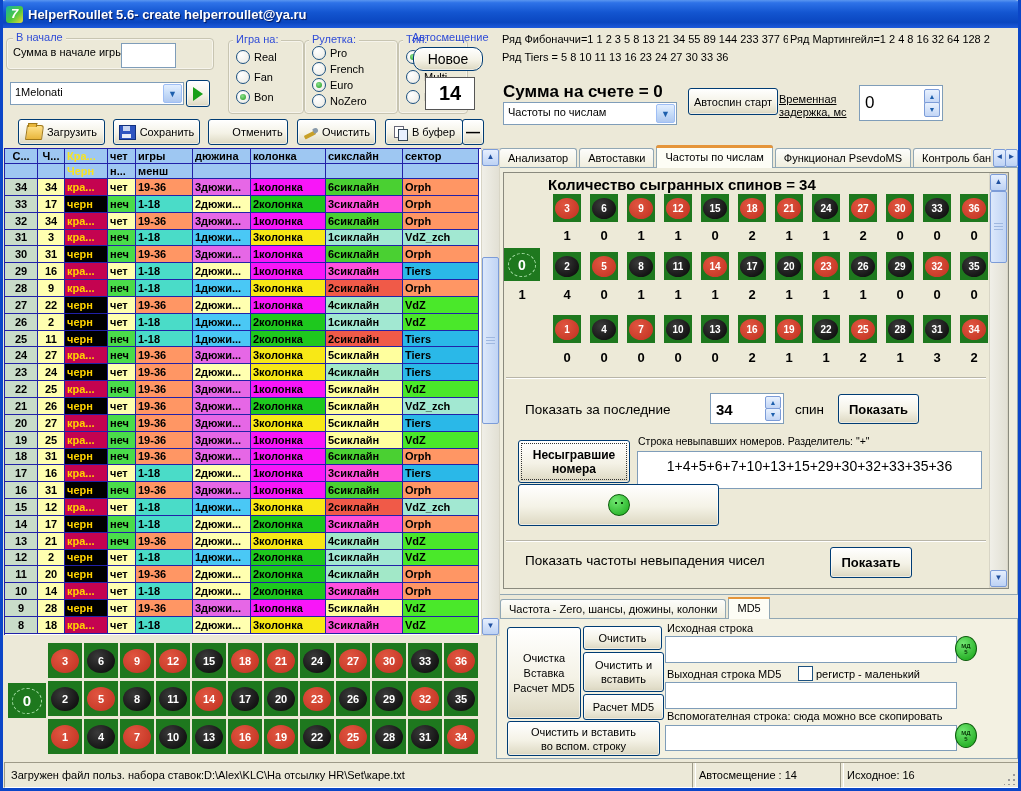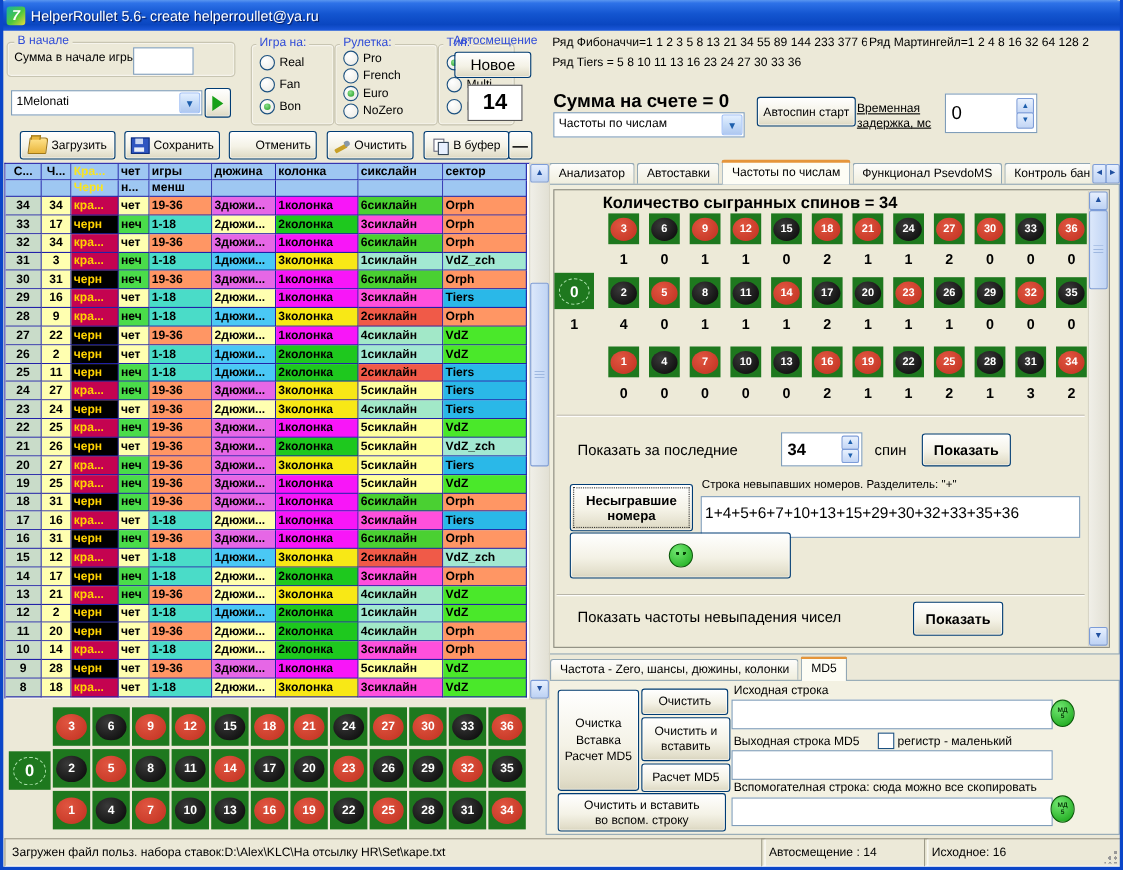--- a/index.html
+++ b/index.html
@@ -7,21 +7,21 @@
        font-family:"Liberation Sans",sans-serif;background:#ECE9D8;font-size:11px;color:#000;}
   .abs{position:absolute;}
   
   .win-frame{position:absolute;inset:0;border:3px solid #0B46C8;border-top:none;pointer-events:none;z-index:60;}
   .titlebar{position:absolute;left:0;top:0;width:1021px;height:28px;z-index:55;
     background:linear-gradient(180deg,#5A96F0 0%,#2E72E8 10%,#1355D0 45%,#0A46C0 80%,#1E5ADC 100%);
     border-radius:6px 6px 0 0;display:flex;align-items:center;}
   .app-icon{width:17px;height:17px;margin:0 5px 0 6px;border-radius:3px;
     background:linear-gradient(135deg,#17B2A4 0%,#4FC83C 55%,#EDDC3A 100%);
     color:#fff;font-weight:bold;font-style:italic;font-size:13px;line-height:16px;text-align:center;}
-  .title-text{color:#fff;font-size:13px;font-weight:normal;text-shadow:1px 1px 1px rgba(0,0,40,.7);}
+  .title-text{color:#fff;font-size:13px;font-weight:bold;text-shadow:1px 1px 1px rgba(0,0,40,.7);}
   .cap-btn{position:absolute;top:4px;width:22px;height:21px;border:1px solid #fff;border-radius:3px;
     display:flex;align-items:center;justify-content:center;color:#fff;font-weight:bold;
     background:linear-gradient(180deg,#8BB4F4 0%,#3C74E0 45%,#2C62CC 100%);}
   .cap-close{background:linear-gradient(180deg,#F0A090 0%,#DE5840 45%,#C03020 100%);width:25px;}
   .glyph-min{width:8px;height:3px;background:#fff;margin-top:9px;}
   .glyph-max{width:9px;height:8px;border:1px solid #fff;border-top:3px solid #fff;}
   
   .btn{position:absolute;display:flex;align-items:center;justify-content:center;gap:4px;
     border:1px solid #003C74;border-radius:3px;font-size:11px;
     background:linear-gradient(180deg,#FFFFFF 0%,#F4F2E6 55%,#E2DECA 90%,#D8D4BE 100%);
@@ -206,21 +206,21 @@
       <span class="radio"></span>
       <span class="rlabel">Multi</span>
     </div>
     <div class="ritem">
       <span class="radio"></span>
       <span class="rlabel">Live</span>
     </div>
   </div>
 
 <div class="lbl" style="left:412px;top:31px;color:#2F4BD7;">Автосмещение</div>
-<div class="btn" style="left:413px;top:47px;width:68px;height:22px;font-size:14px;">Новое</div>
+<div class="btn" style="left:413px;top:47px;width:68px;height:22px;font-size:14px;border-radius:10px;">Новое</div>
 <div class="abs" style="left:425px;top:77px;width:48px;height:31px;background:#fff;border:1px solid #555;
      display:flex;align-items:center;justify-content:center;font-size:20px;font-weight:bold;">14</div>
 
 <div id="toolbar">
     <div class="btn tbtn tb0"><span class="ticon i-open-folder"></span><span>Загрузить</span></div>
     <div class="btn tbtn tb1"><span class="ticon i-floppy"></span><span>Сохранить</span></div>
     <div class="btn tbtn tb2"><span class="ticon i-undo"></span><span>Отменить</span></div>
     <div class="btn tbtn tb3"><span class="ticon i-brush"></span><span>Очистить</span></div>
     <div class="btn tbtn tb4"><span class="ticon i-copy"></span><span>В буфер</span></div>
     <div class="btn tbtn tb5"><span>—</span></div>
@@ -431,21 +431,21 @@
   <span class="sval" style="font-size:15px;">34</span>
   <span class="sbtn" style="top:2px;height:11px;">▲</span>
   <span class="sbtn" style="bottom:2px;height:11px;">▼</span>
 </div>
 <div class="lbl" style="left:795px;top:402px;font-size:13.5px;">спин</div>
 <div class="btn" style="left:838px;top:394px;width:79px;height:28px;font-weight:bold;font-size:13px;">Показать</div>
 
 <div class="btn" style="left:518px;top:440px;width:110px;height:41px;font-weight:bold;font-size:12px;outline:1px dotted #333;outline-offset:-4px;">Несыгравшие
 номера</div>
 <div class="lbl" style="left:638px;top:435px;font-size:10.5px;">Строка невыпавших номеров. Разделитель: "+"</div>
-<div class="tbox" style="left:637px;top:451px;width:337px;height:28px;font-size:14px;padding-top:6px;">1+4+5+6+7+10+13+15+29+30+32+33+35+36</div>
+<div class="tbox" style="left:637px;top:451px;width:337px;height:28px;font-size:14px;padding-top:6px;text-align:center;">1+4+5+6+7+10+13+15+29+30+32+33+35+36</div>
 
 <div class="btn" style="left:518px;top:484px;width:199px;height:40px;font-weight:bold;font-size:12.5px;">
   <span class="smiley"></span>
 </div>
 
 <div class="divider" style="left:506px;top:540px;width:480px;"></div>
 <div class="lbl" style="left:525px;top:553px;font-size:13.5px;">Показать частоты невыпадения чисел</div>
 <div class="btn" style="left:830px;top:547px;width:80px;height:29px;font-weight:bold;font-size:13px;">Показать</div>
 
 <div class="sb" style="left:989px;top:173px;height:413px;">

